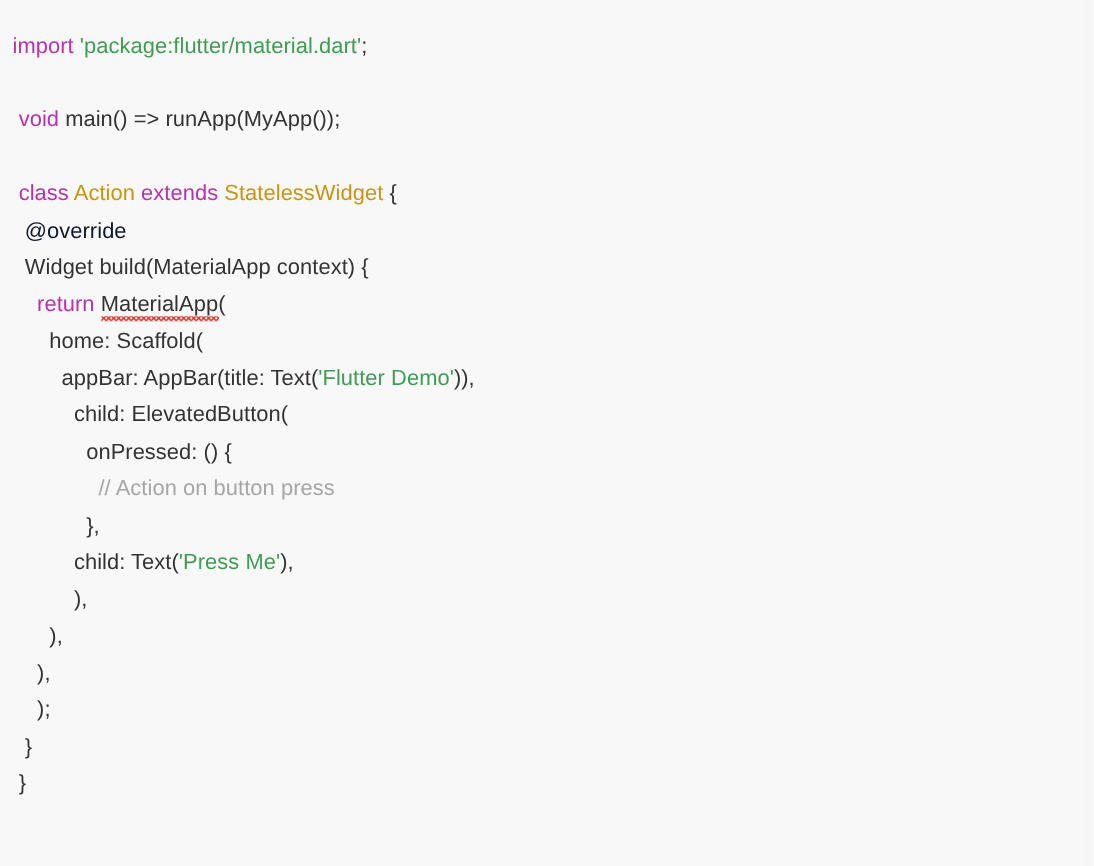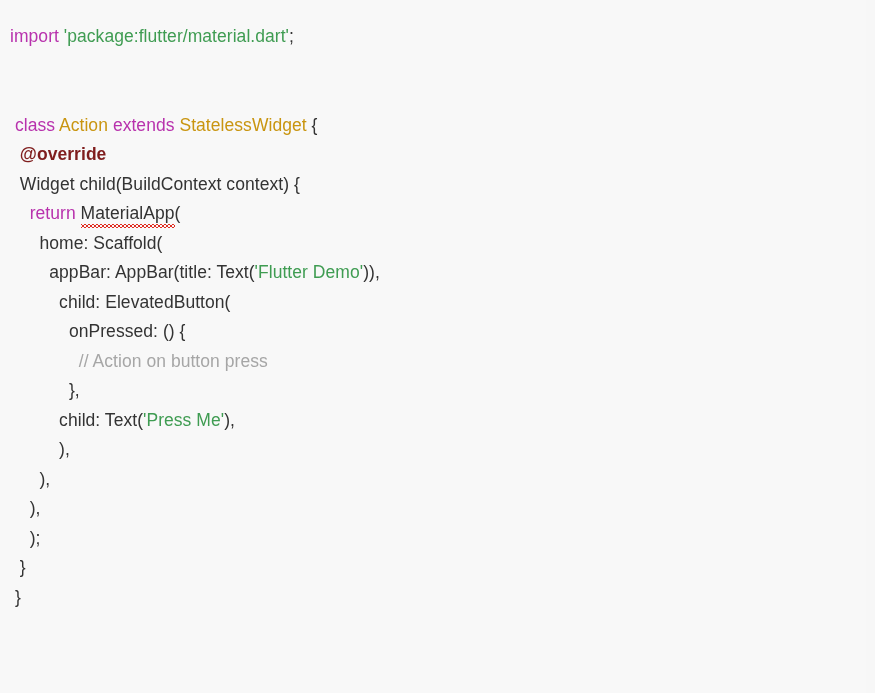--- a/index.html
+++ b/index.html
@@ -45,21 +45,21 @@
   }
 
   .code-line.blank {
     color: transparent;
   }
 
   
   .tok-keyword   { color: #b832ad; }
   .tok-string    { color: #3f9c52; }
   .tok-type      { color: #c99510; }
-  .tok-annotation{ color: #7f1d1d; font-weight: bold; }
+  .tok-annotation{ color: #0f172a; }
   .tok-comment   { color: #a6a6a6; }
   .tok-plain     { color: #333333; }
 
   
   .tok-error {
     position: relative;
     display: inline-block;
     text-decoration: none;
   }
   .tok-error::after {
@@ -77,24 +77,25 @@
     background-position: 0 100%;
   }
 </style>
 </head>
 <body>
 
 <div id="code-surface">
   <div id="code-lines">
       <div class="code-line"><span class="tok-keyword">import</span><span class="tok-plain"> </span><span class="tok-string">'package:flutter/material.dart'</span><span class="tok-plain">;</span></div>
       <div class="code-line blank">&nbsp;</div>
+      <div class="code-line"><span class="tok-plain"> </span><span class="tok-keyword">void</span><span class="tok-plain"> main() =&gt; runApp(MyApp());</span></div>
       <div class="code-line blank">&nbsp;</div>
       <div class="code-line"><span class="tok-plain"> </span><span class="tok-keyword">class</span><span class="tok-plain"> </span><span class="tok-type">Action</span><span class="tok-plain"> </span><span class="tok-keyword">extends</span><span class="tok-plain"> </span><span class="tok-type">StatelessWidget</span><span class="tok-plain"> {</span></div>
       <div class="code-line"><span class="tok-plain">  </span><span class="tok-annotation">@override</span></div>
-      <div class="code-line"><span class="tok-plain">  Widget child(BuildContext context) {</span></div>
+      <div class="code-line"><span class="tok-plain">  Widget build(MaterialApp context) {</span></div>
       <div class="code-line"><span class="tok-plain">    </span><span class="tok-keyword">return</span><span class="tok-plain"> </span><span class="tok-plain tok-error">MaterialApp</span><span class="tok-plain">(</span></div>
       <div class="code-line"><span class="tok-plain">      home: Scaffold(</span></div>
       <div class="code-line"><span class="tok-plain">        appBar: AppBar(title: Text(</span><span class="tok-string">'Flutter Demo'</span><span class="tok-plain">)),</span></div>
       <div class="code-line"><span class="tok-plain">          child: ElevatedButton(</span></div>
       <div class="code-line"><span class="tok-plain">            onPressed: () {</span></div>
       <div class="code-line"><span class="tok-plain">              </span><span class="tok-comment">// Action on button press</span></div>
       <div class="code-line"><span class="tok-plain">            },</span></div>
       <div class="code-line"><span class="tok-plain">          child: Text(</span><span class="tok-string">'Press Me'</span><span class="tok-plain">),</span></div>
       <div class="code-line"><span class="tok-plain">          ),</span></div>
       <div class="code-line"><span class="tok-plain">      ),</span></div>

